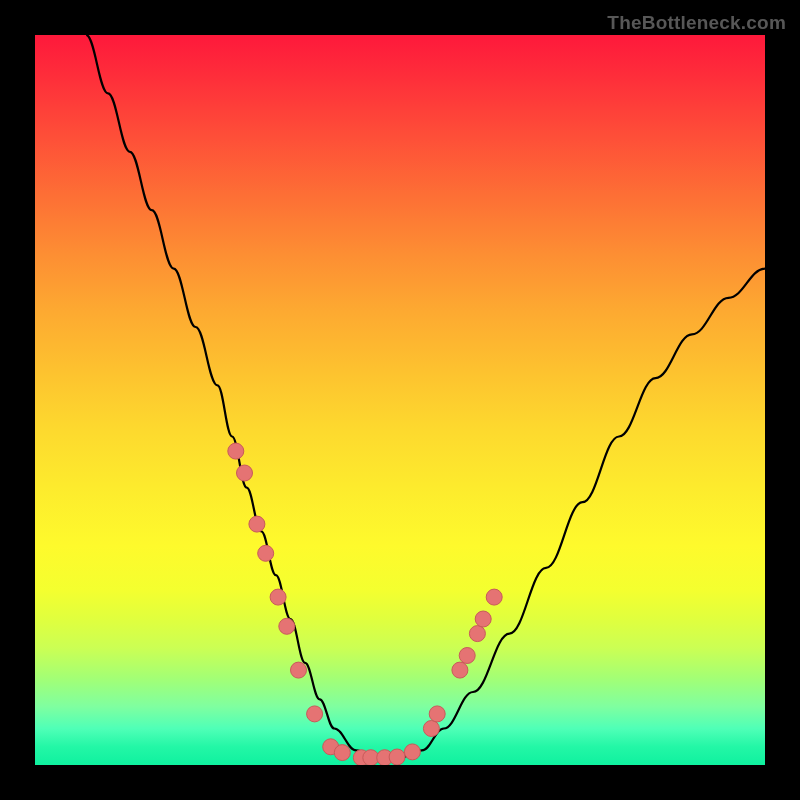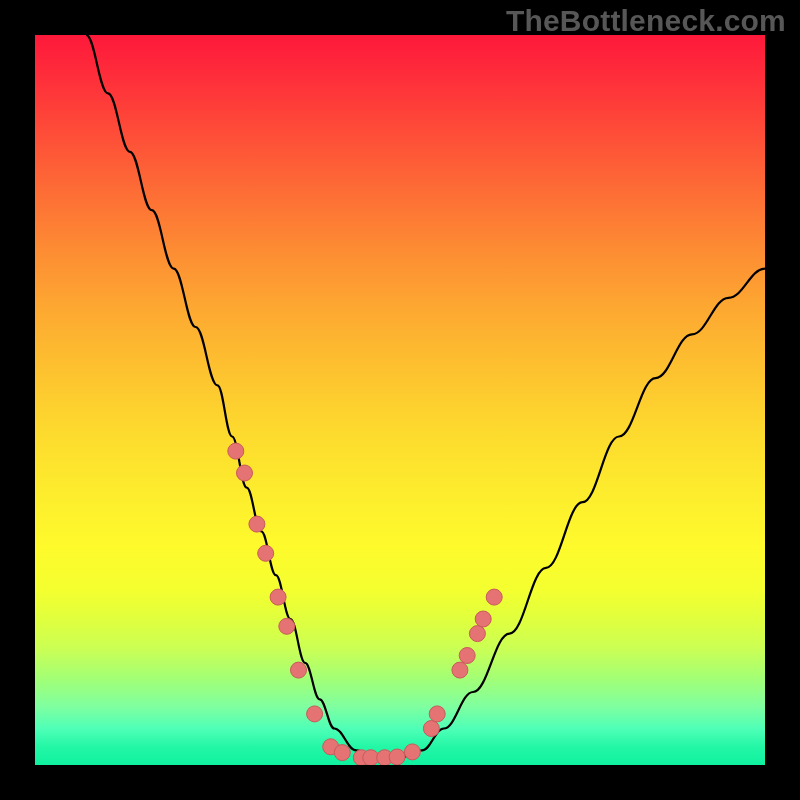--- a/index.html
+++ b/index.html
@@ -12,24 +12,24 @@
     font-family: Arial, Helvetica, sans-serif;
   }
   .stage {
     position: relative;
     width: 800px;
     height: 800px;
     background: #000;
   }
   .watermark {
     position: absolute;
-    top: 4px;
+    top: 12px;
     right: 14px;
     color: #575757;
-    font-size: 30px;
+    font-size: 19px;
     font-weight: 600;
     letter-spacing: 0.2px;
     z-index: 10;
   }
   .plot {
     position: absolute;
     left: 35px;
     top: 35px;
     width: 730px;
     height: 730px;

